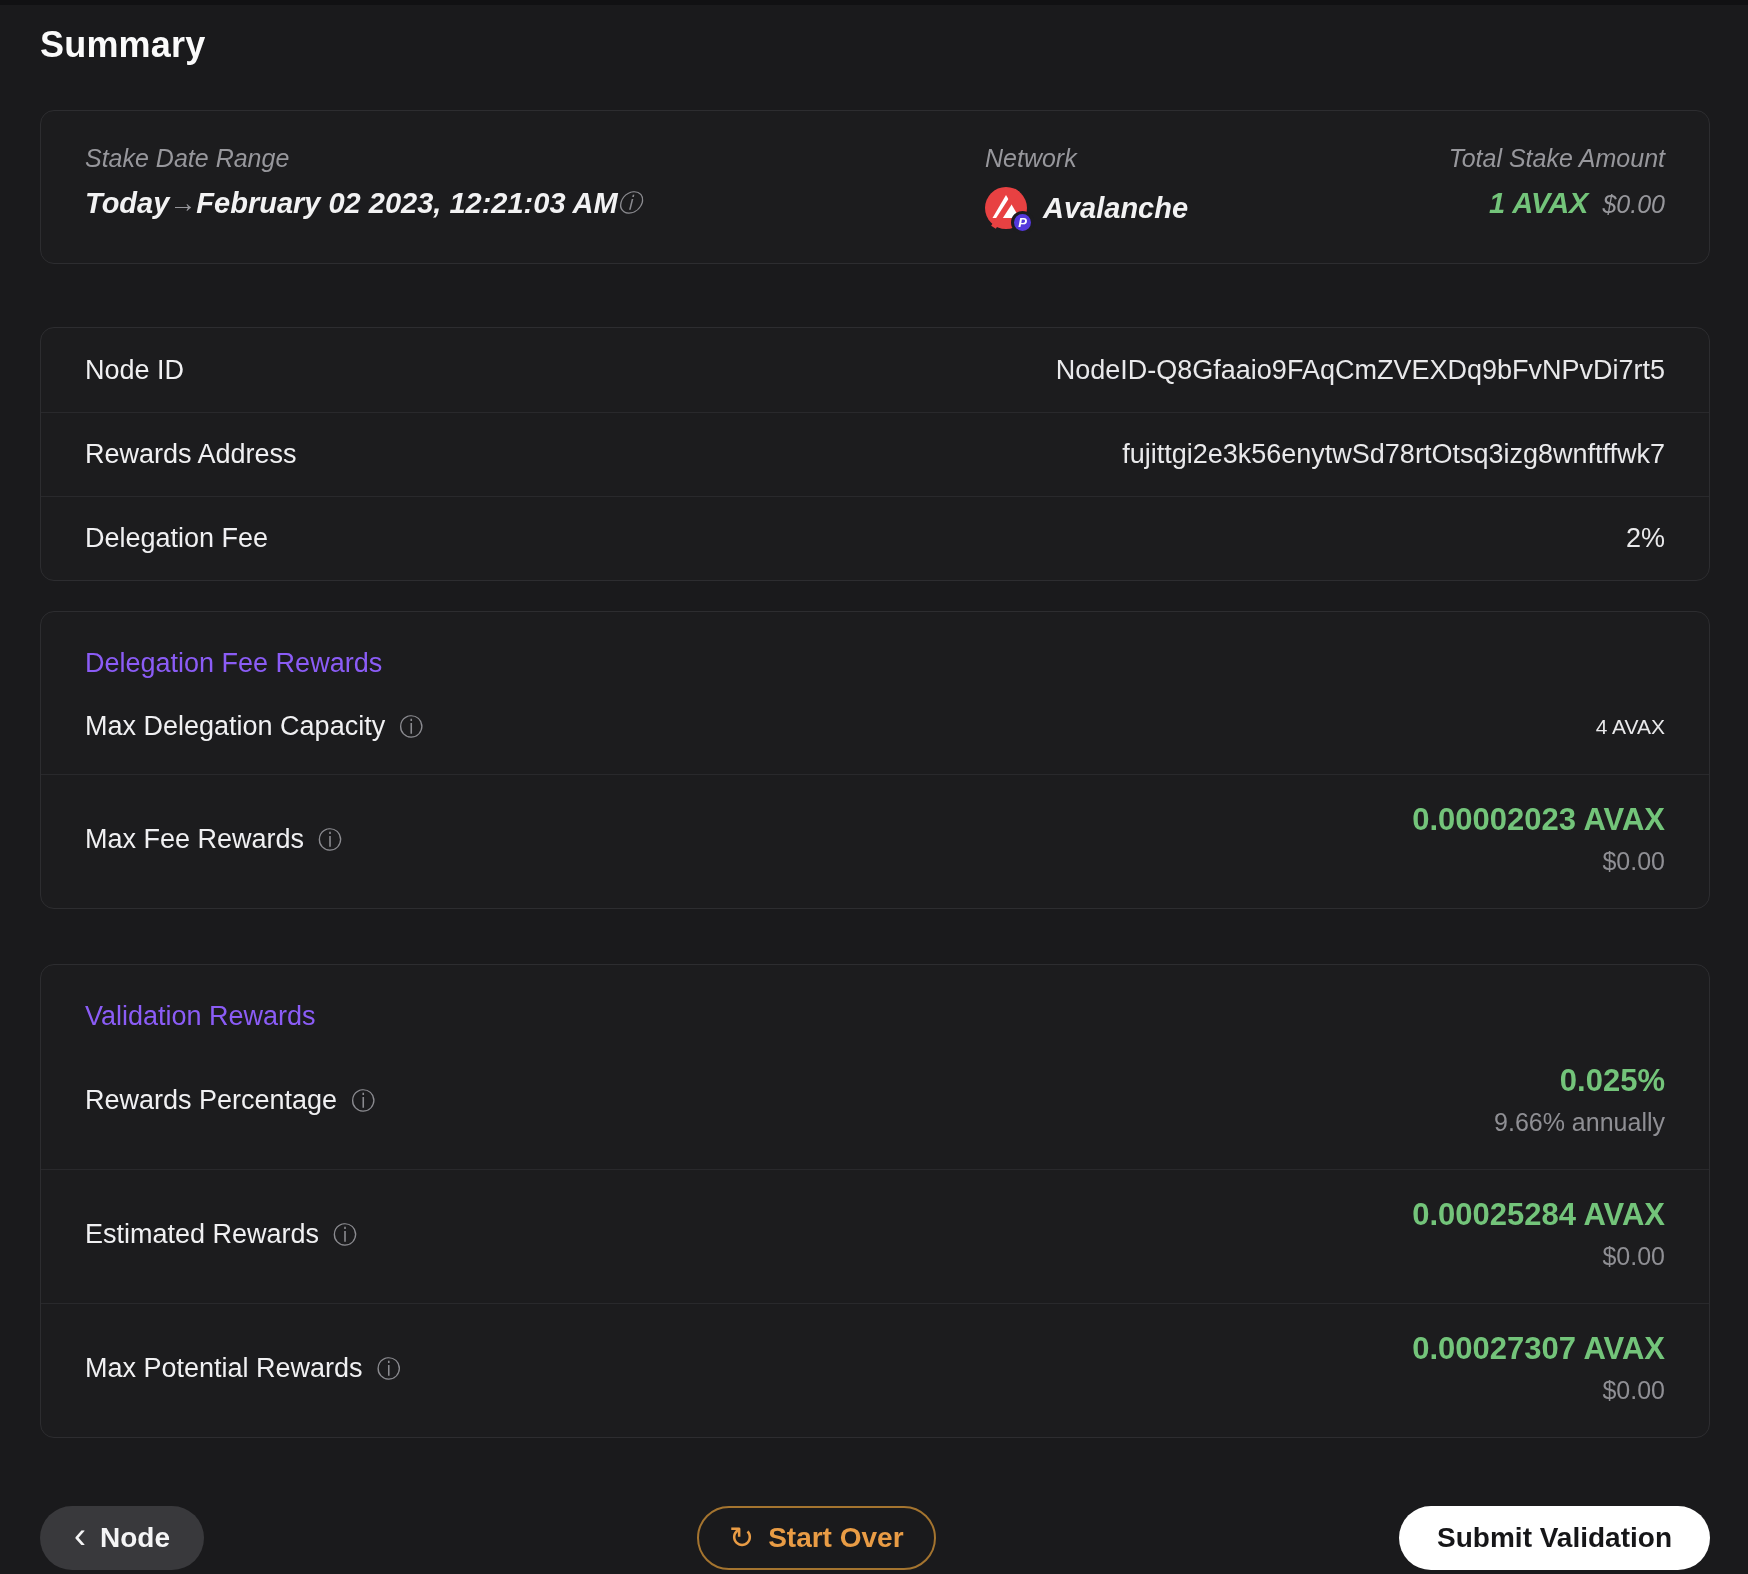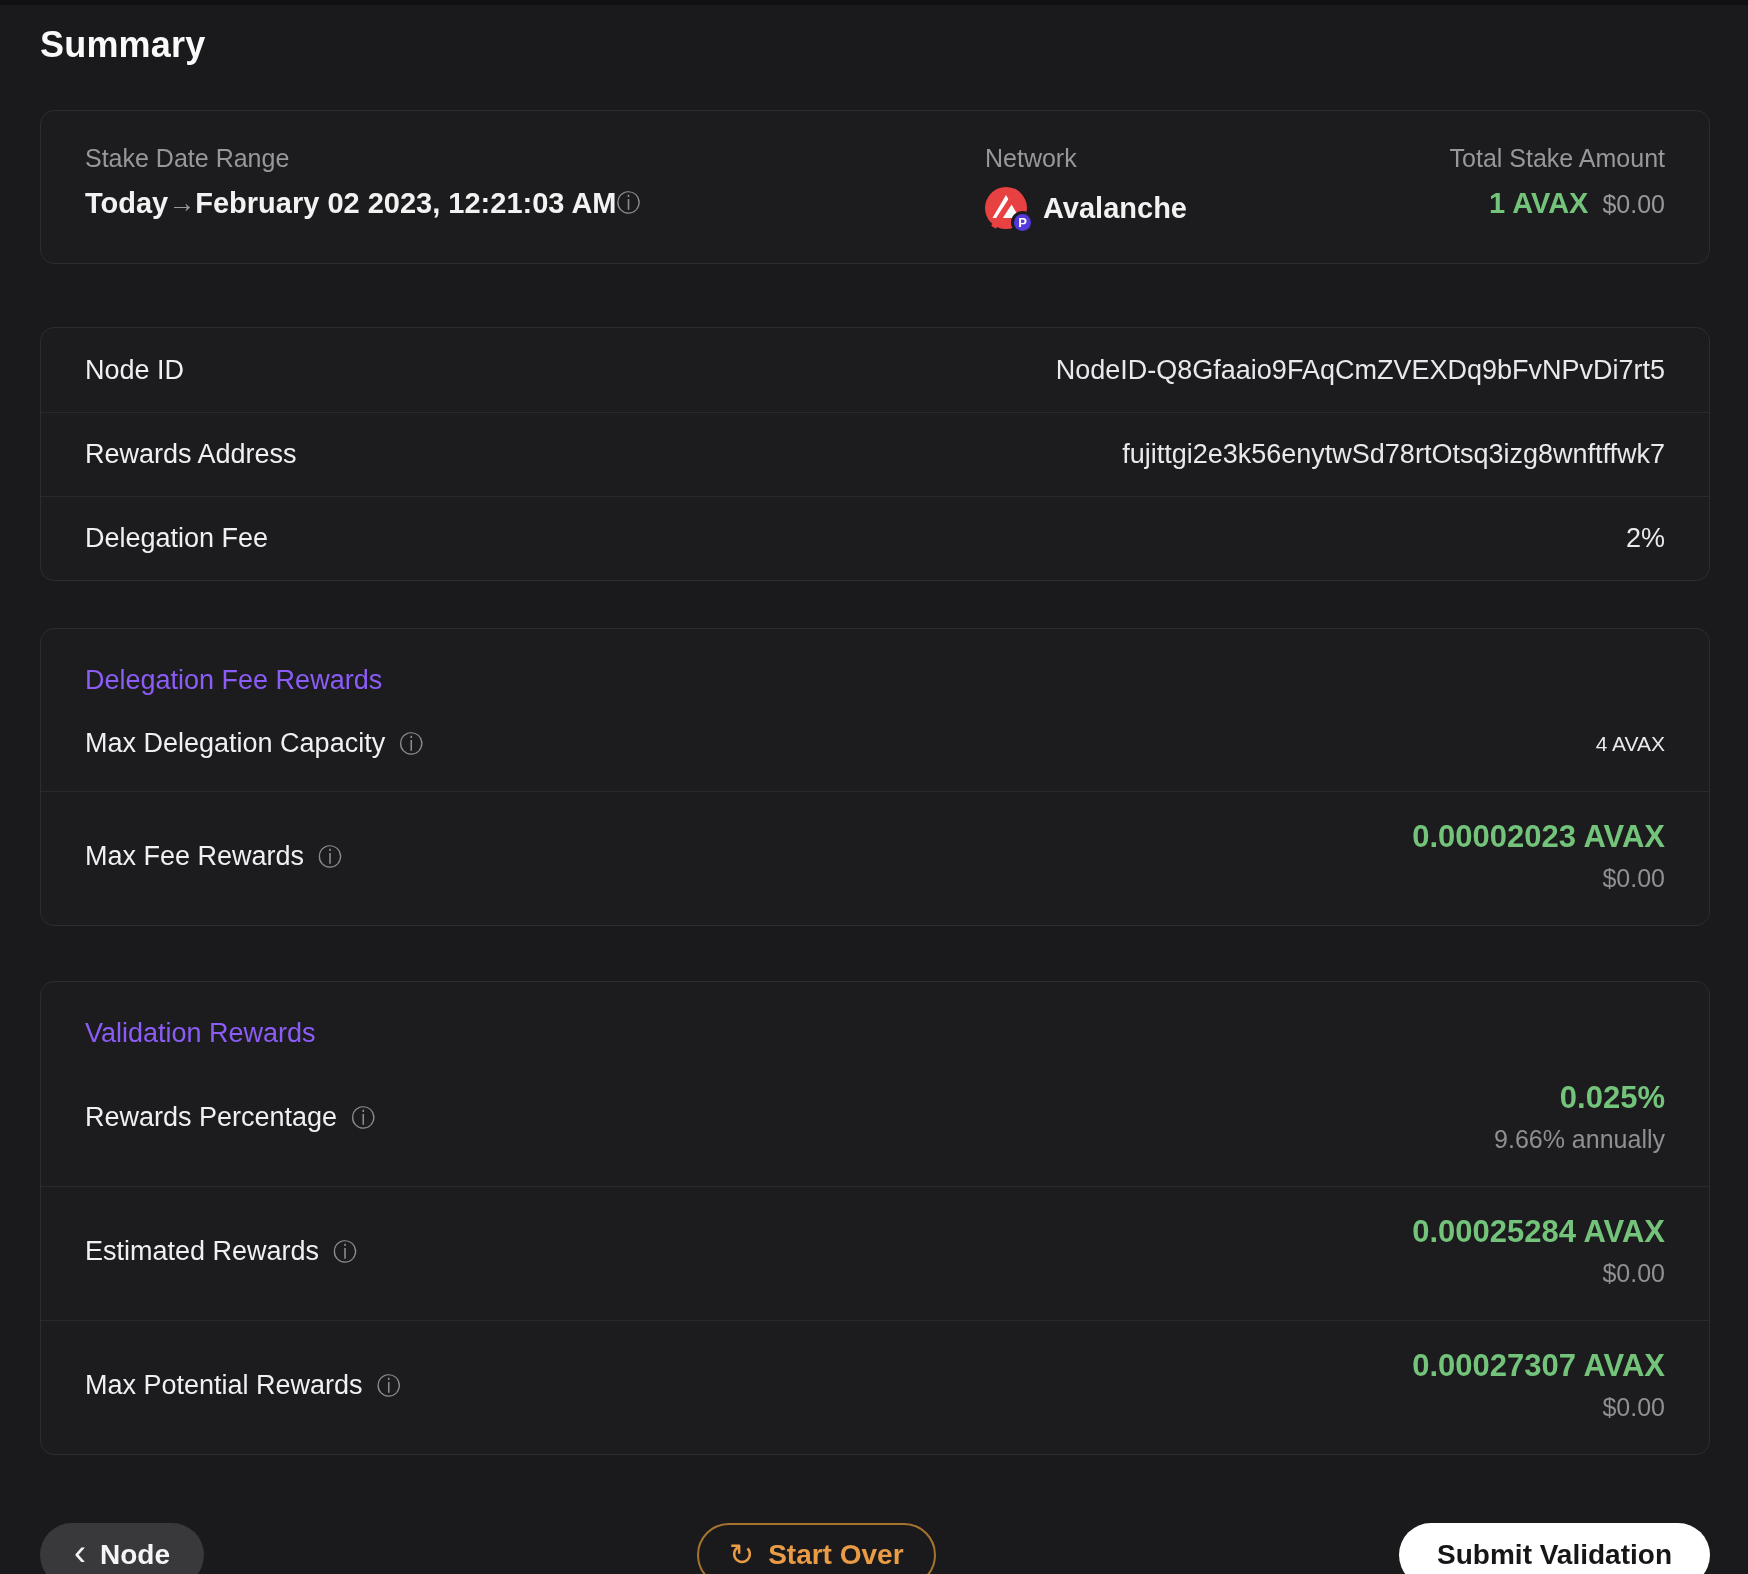--- a/index.html
+++ b/index.html
@@ -19,21 +19,21 @@
     margin:20px 0 45px 0; line-height:40px; letter-spacing:.2px;
   }
 
   .card {
     background:#1c1c1e;
     border:1px solid #2d2d30;
     border-radius:14px;
   }
 
   
-  .card--overview { display:flex; align-items:flex-start; padding:34px 44px; margin-bottom:63px; }
+  .card--overview { display:flex; align-items:flex-start; padding:34px 44px; margin-bottom:63px;font-style:italic; }
   .ov-col-left  { width:900px; flex:none; }
   .ov-col-mid   { flex:1 1 auto; }
   .ov-col-right { flex:none; text-align:right; }
   .ov-label { color:#97979c; font-size:25px; line-height:26px; margin-bottom:16px; }
   .ov-value { font-size:29px; font-weight:700; line-height:32px; display:flex; align-items:center; }
   .ov-col-right .ov-value { justify-content:flex-end; align-items:baseline; gap:14px; }
   .arrow-glyph { color:#97979c; font-weight:400; font-size:27px; }
   .info-glyph  { color:#8b8b90; font-weight:400; font-size:24px; line-height:1; cursor:pointer; }
   .usd-inline  { color:#97979c; font-size:25px; font-weight:400; }
   .green { color:#73c47a; }
@@ -43,21 +43,21 @@
   .av-logo svg { display:block; }
   .p-badge {
     position:absolute; right:-7px; bottom:-5px;
     width:23px; height:23px; border-radius:50%;
     background:#5438dc; border:3px solid #1c1c1e;
     color:#fff; font-size:13px; font-weight:700;
     display:flex; align-items:center; justify-content:center;
   }
 
   
-  .card--details { margin-bottom:47px; }
+  .card--details { margin-bottom:30px; }
   .detail-row {
     display:flex; justify-content:space-between; align-items:center;
     height:84px; padding:0 44px;
   }
   .detail-row + .detail-row { border-top:1px solid #29292c; }
   .detail-label { font-size:27px; color:#f0f0f2; }
   .detail-value { font-size:27px; color:#e9e9eb; }
 
   
   .card--section { margin-bottom:55px; }

